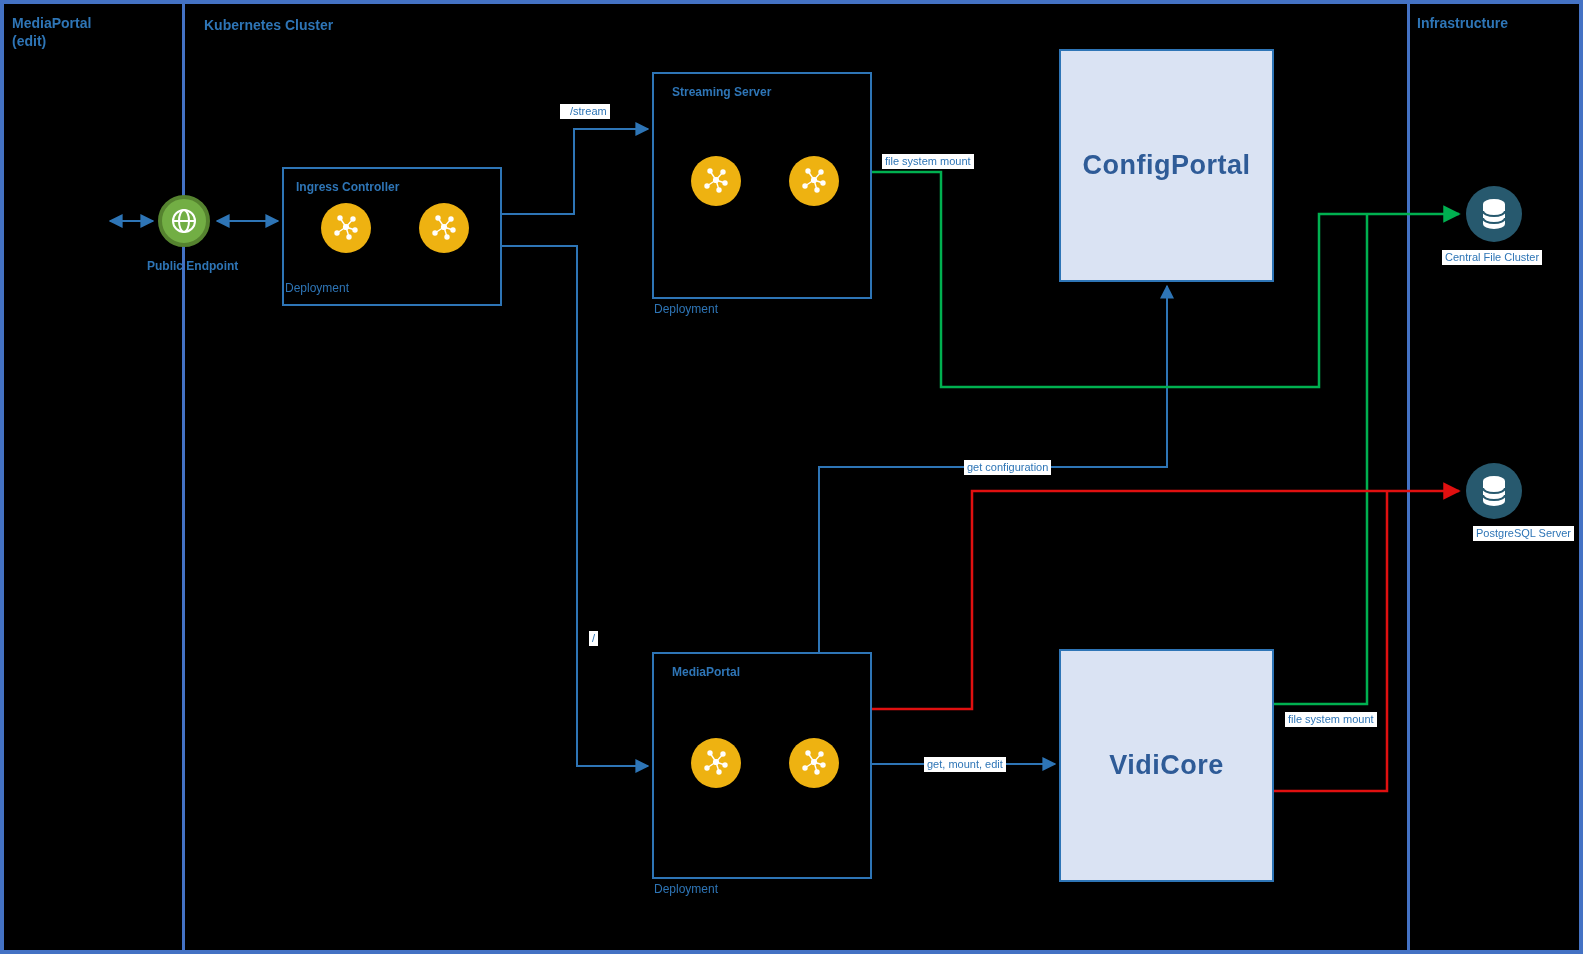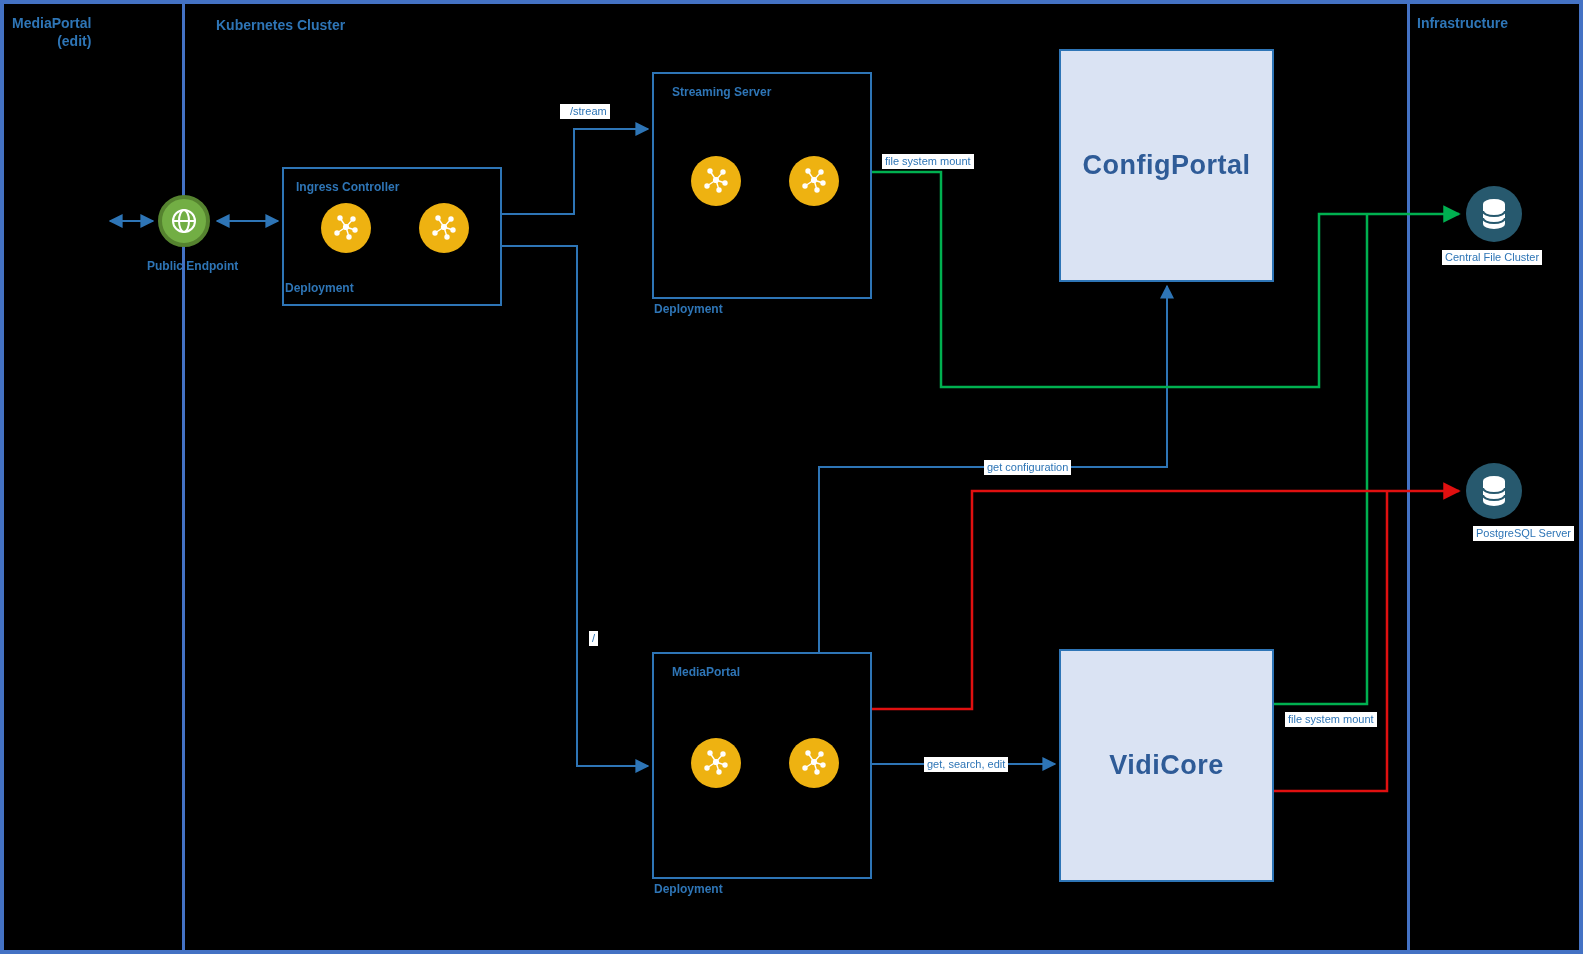--- a/index.html
+++ b/index.html
@@ -1,47 +1,46 @@
 <!DOCTYPE html>
 <html><head>
 <meta charset="utf-8">
 <style>
   html,body{margin:0;padding:0;background:#000;}
   .canvas{
     position:relative;width:1583px;height:954px;background:#000;
     border:4px solid #4472c4;box-sizing:border-box;overflow:hidden;
     font-family:"Liberation Sans", sans-serif;
-    text-align:right;
   }
   .sep{position:absolute;top:0;bottom:0;width:3px;background:#4472c4;}
   .section-title{position:absolute;color:#2e75b6;font-weight:bold;font-size:14px;line-height:18px;white-space:nowrap;}
   .node-box{position:absolute;border:2px solid #2e75b6;background:#000;box-sizing:border-box;padding-left:16px;}
   .node-box .box-title{position:absolute;left:18px;top:11px;color:#2e75b6;font-weight:bold;font-size:12px;white-space:nowrap;}
-  .deploy-label{position:absolute;color:#2e75b6;font-weight:bold;font-size:12px;white-space:nowrap;}
+  .deploy-label{position:absolute;color:#2e75b6;font-weight:normal;font-size:12px;white-space:nowrap;}
   .panel{position:absolute;background:#dae3f3;border:2px solid #2e75b6;box-sizing:border-box;display:flex;align-items:center;justify-content:center;}
   .panel-title{color:#2e5b97;font-weight:bold;font-size:27px;letter-spacing:0.5px;}
   .chip{position:absolute;background:#ffffff;color:#2e75b6;font-size:11px;line-height:15px;padding:0 3px;white-space:nowrap;}
   .plain-label{position:absolute;color:#2e75b6;font-weight:bold;font-size:12px;white-space:nowrap;}
   .icon{position:absolute;}
   .pod{position:absolute;width:52px;height:52px;}
   .wires{position:absolute;left:0;top:0;pointer-events:none;}
 </style>
 </head>
 <body>
 
 <div class="canvas">
 
   <div class="sep" style="left:178px;"></div>
   <div class="sep" style="left:1403px;"></div>
 
   <div class="section-title" style="left:8px;top:10px;">
     <div>MediaPortal</div>
     <div>(edit)</div>
   </div>
-  <div class="section-title" style="left:212px;top:12px;">Kubernetes Cluster</div>
+  <div class="section-title" style="left:200px;top:12px;">Kubernetes Cluster</div>
   <div class="section-title" style="left:1413px;top:10px;">Infrastructure</div>
 
   <div class="node-box" style="left:278px;top:163px;width:220px;height:139px;">
     <div class="box-title" style="left:12px;">Ingress Controller</div>
     <div class="pod" style="left:36px;top:33px;">
       <svg width="52" height="52" viewBox="0 0 52 52">
           <circle cx="26" cy="26" r="25" fill="#eeb211"></circle>
           <g stroke="#fff" stroke-width="1.4" fill="#fff">
             <line x1="26" y1="25" x2="20" y2="16"></line>
             <line x1="26" y1="25" x2="33" y2="17"></line>
@@ -239,16 +238,16 @@
           <path d="M19 34 a11 5 0 0 0 22 0"></path>
         </g>
     </svg>
   </div>
   <div class="chip" style="left:1441px;top:522px;margin-left:28px;">PostgreSQL Server</div>
 
   <div class="chip" style="left:556px;top:100px;padding-left:10px;">/stream</div>
   <div class="chip" style="left:585px;top:627px;">/</div>
   <div class="chip" style="left:878px;top:150px;">file system mount</div>
   <div class="chip" style="left:1281px;top:708px;">file system mount</div>
-  <div class="chip" style="left:980px;top:456px;">get configuration</div>
-  <div class="chip" style="left:920px;top:753px;">get, search, edit</div>
+  <div class="chip" style="left:960px;top:456px;">get configuration</div>
+  <div class="chip" style="left:920px;top:753px;">get, mount, edit</div>
 
 </div>
 
 </body></html>

